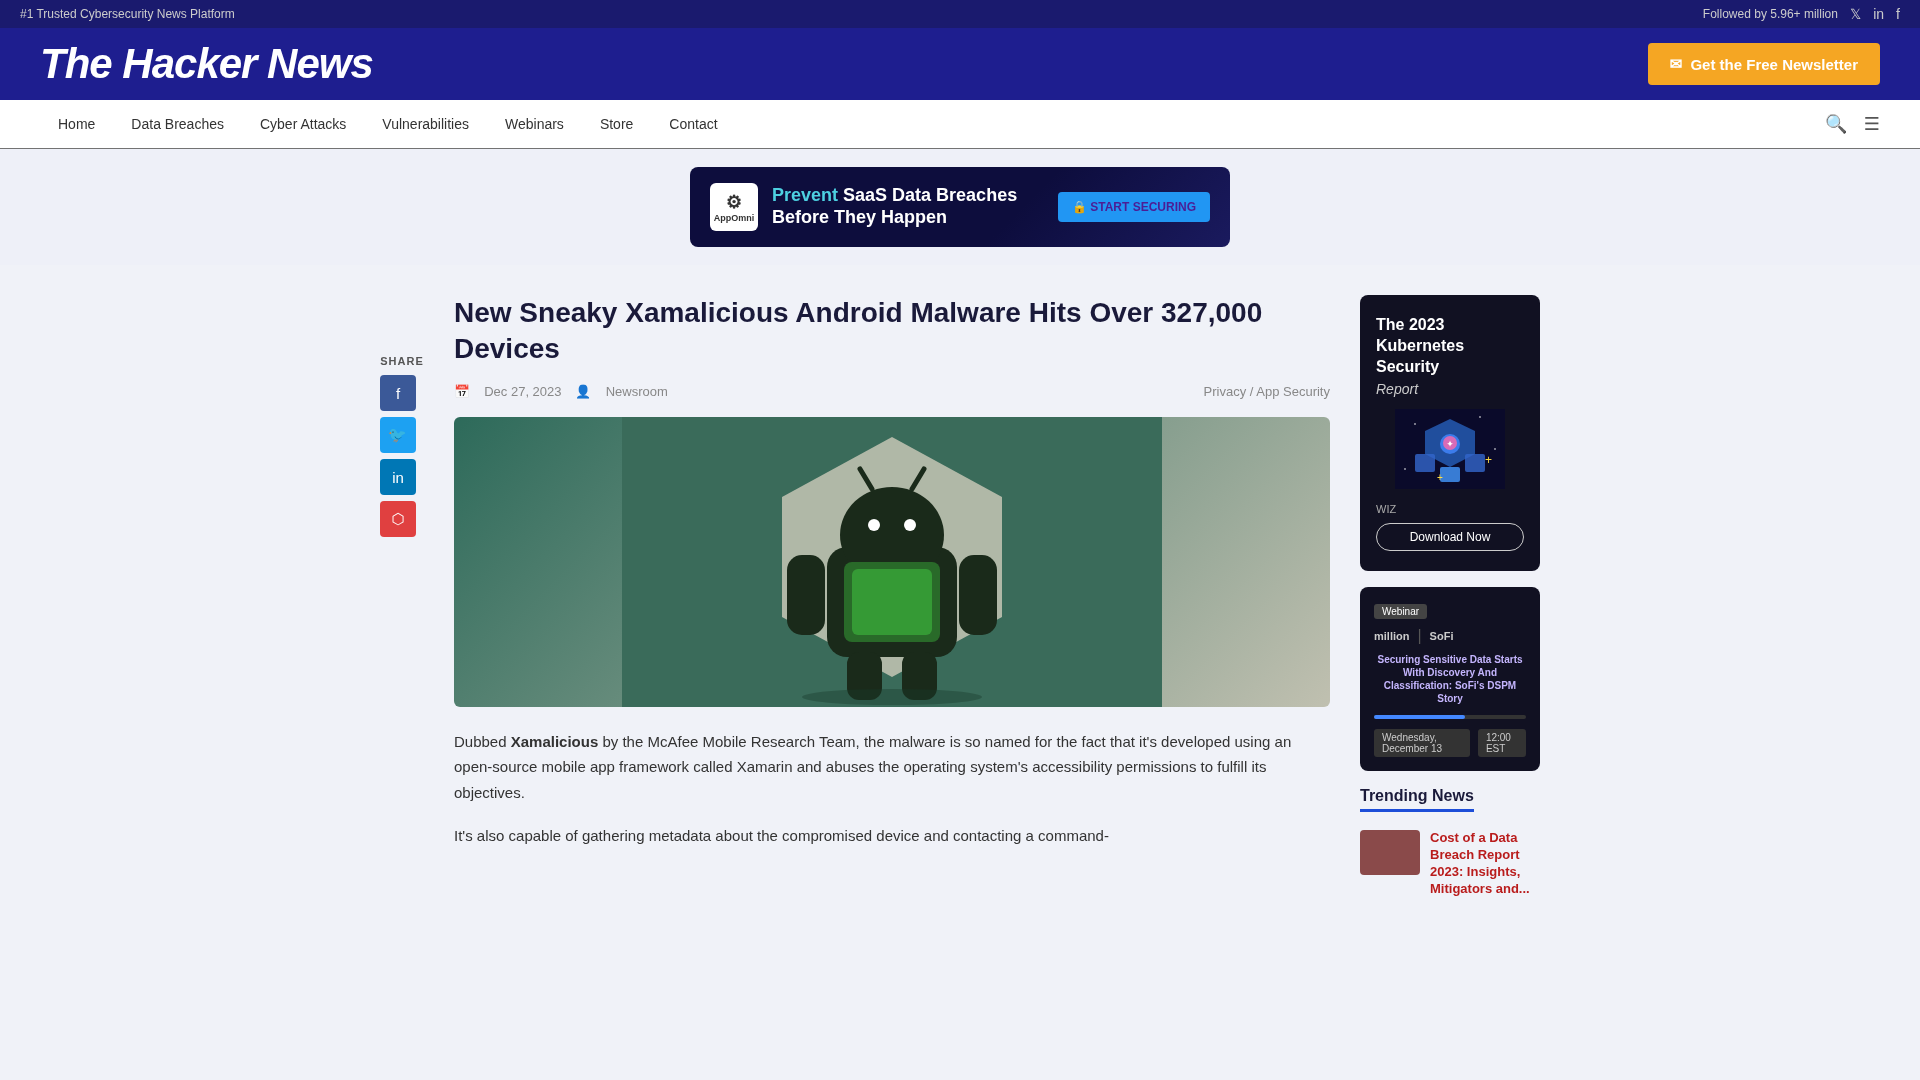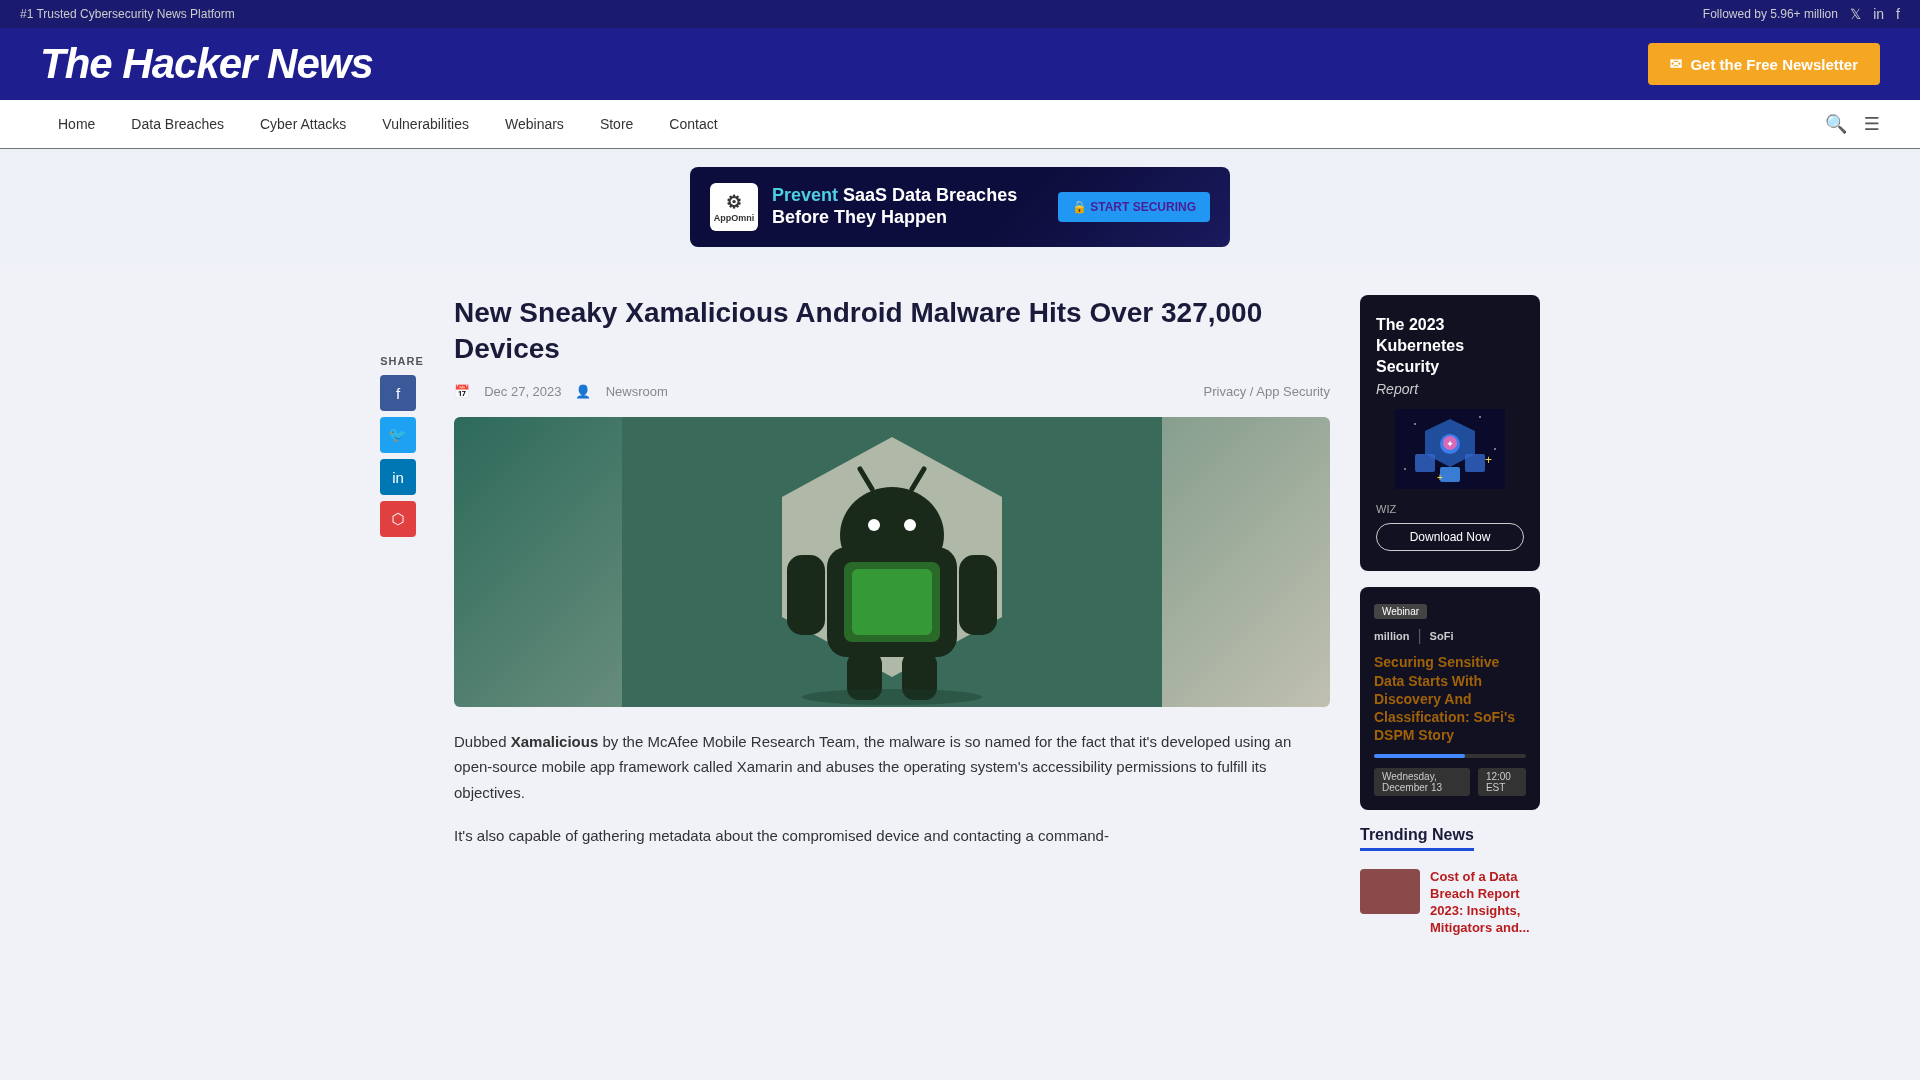--- a/index.html
+++ b/index.html
@@ -282,25 +282,26 @@
       align-items: center;
       gap: 8px;
       margin-bottom: 8px;
     }
     .webinar-logo {
       font-size: 11px;
       color: #ccc;
       font-weight: bold;
     }
     .webinar-title {
-      font-size: 14px;
+      font-size: 10px;
       font-weight: 700;
-      color: #a16207;
+      color: #c4b5fd;
       line-height: 1.3;
       margin-bottom: 10px;
+      text-align: center;
     }
     .webinar-time {
       font-size: 11px;
       color: #ccc;
       display: flex;
       gap: 8px;
       align-items: center;
     }
     .webinar-time-badge {
       background: #333;

